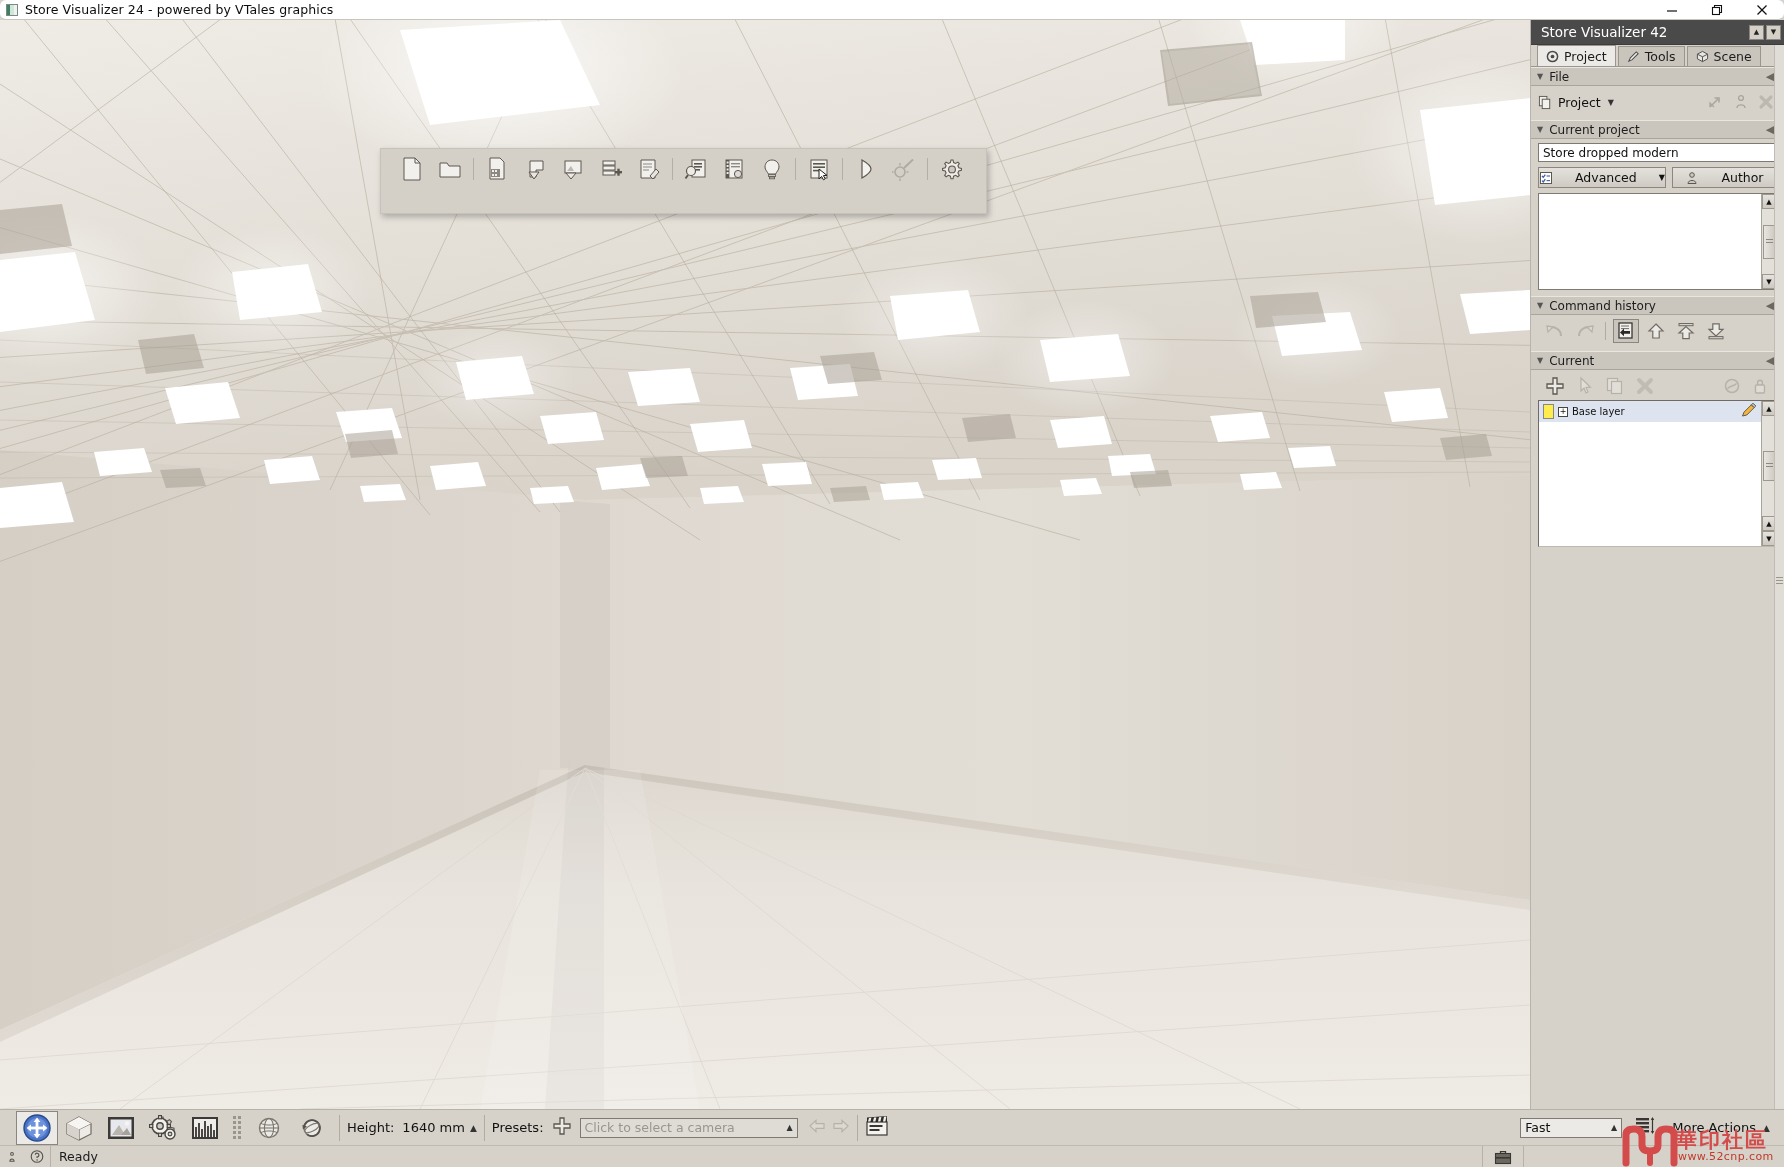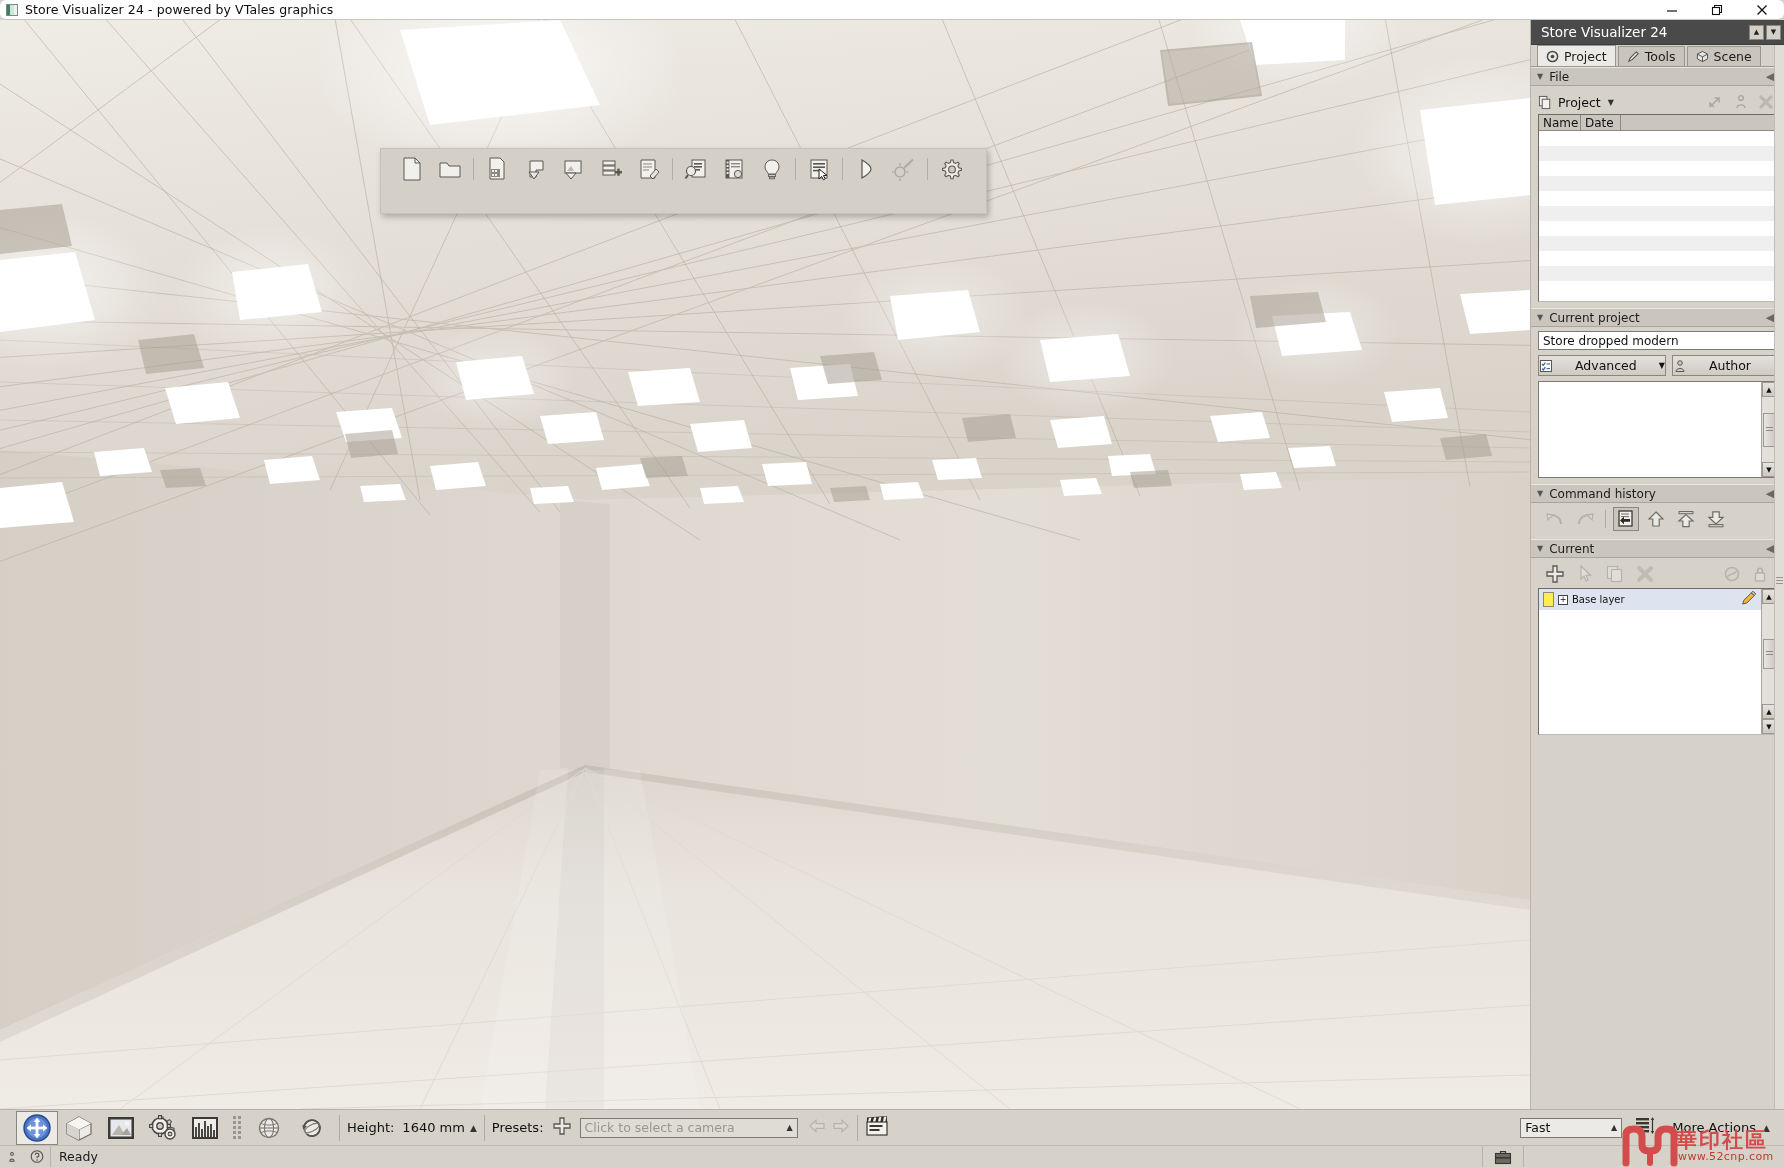--- a/index.html
+++ b/index.html
@@ -132,21 +132,21 @@
   .tfield {
     height: 19px; background: #fff; border: 1px solid #7e7a73;
     display: flex; align-items: center; padding-left: 4px;
     font-size: 12px; color: #111;
   }
 
   
   .btn-row { display: flex; gap: 6px; margin-top: 5px; }
   .pbtn {
     height: 21px; flex: 1; background: linear-gradient(#e4e1dc,#cfcbc3);
-    border: 1px solid #8b8780; display: flex; align-items: center; justify-content: flex-start;
+    border: 1px solid #8b8780; display: flex; align-items: center; justify-content: center;
     gap: 22px; font-size: 12.5px; color: #111;
   }
   .pbtn .bcaret { font-size: 8px; }
 
   
   .tarea-wrap { display: flex; margin-top: 5px; border: 1px solid #7e7a73; background: #fff; height: 97px; }
   .tarea { flex: 1; background: #fff; }
   .vscroll {
     width: 15px; background: #d8d4cc; border-left: 1px solid #a9a59d;
     display: flex; flex-direction: column; align-items: center;
@@ -556,21 +556,21 @@
         <circle cx="13" cy="12.4" r="3.4" fill="#cdc8c0" stroke="#5c5850" stroke-width="1.1"></circle>
       </svg>
     </div>
 
   </div>
 </div>
 
 <div id="dock">
 
   <div id="dock-title">
-    <span>Store Visualizer 24</span>
+    <span>Store Visualizer 42</span>
     <span class="dt-btns">
       <span class="tiny-btn">▲</span>
       <span class="tiny-btn">▼</span>
     </span>
   </div>
 
   <div id="dock-tabs">
     <div class="dtab active">
       <svg width="13" height="13" viewBox="0 0 14 14">
         <circle cx="7" cy="7" r="5.5" fill="none" stroke="#4a4a4a" stroke-width="1.6"></circle>
@@ -615,40 +615,20 @@
         <svg width="16" height="16" viewBox="0 0 16 16" class="icon-dim">
           <circle cx="8" cy="4" r="2.4" fill="none" stroke="#6f6b64" stroke-width="1.4"></circle>
           <path d="M4,14 C4,9.8 12,9.8 12,14" fill="none" stroke="#6f6b64" stroke-width="1.4"></path>
         </svg>
         <svg width="16" height="16" viewBox="0 0 16 16" class="icon-dim">
           <path d="M3,3 L13,13 M13,3 L3,13" stroke="#9a968e" stroke-width="3.2" stroke-linecap="round"></path>
         </svg>
       </span>
     </div>
 
-    <div class="listbox" style="height:188px;">
-      <div class="lb-head">
-        <div style="width:42px;">Name</div>
-        <div style="width:40px;">Date</div>
-        <div style="flex:1;"></div>
-      </div>
-      <div class="lb-rows">
-        <div class="lb-row"></div>
-        <div class="lb-row alt"></div>
-        <div class="lb-row"></div>
-        <div class="lb-row alt"></div>
-        <div class="lb-row"></div>
-        <div class="lb-row alt"></div>
-        <div class="lb-row"></div>
-        <div class="lb-row alt"></div>
-        <div class="lb-row"></div>
-        <div class="lb-row alt"></div>
-        <div class="lb-row"></div>
-      </div>
-    </div>
   </div>
 
   <div class="grp-head">
     <span class="caret">▼</span>
     <span>Current project</span>
     <span class="collapse">◀|</span>
   </div>
   <div class="grp-body">
     <div class="tfield">Store dropped modern</div>
     <div class="btn-row">

